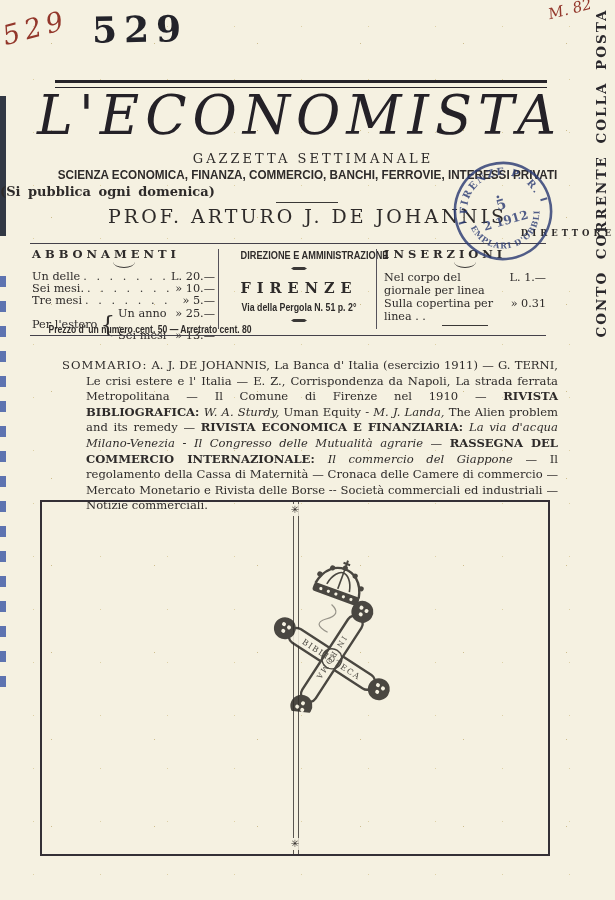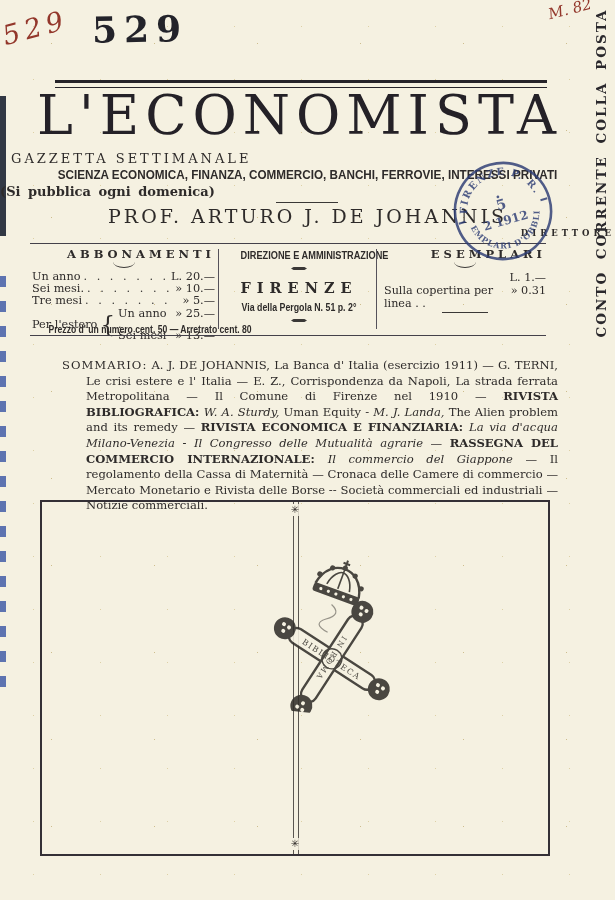--- a/index.html
+++ b/index.html
@@ -24,36 +24,36 @@
   .hand-529{left:2px;top:12px;font-size:27px;letter-spacing:5px;transform:rotate(-15deg);}
   .stamp-529{left:92px;top:8px;font-size:36px;font-weight:bold;color:#23232a;
     letter-spacing:7px;transform:rotate(-1deg);}
   .m82{left:548px;top:0;font-size:15px;transform:rotate(-14deg);}
   
   .issue-line{left:0;right:0;top:54px;text-align:center;font-size:15px;
     font-weight:bold;font-style:italic;letter-spacing:.5px;word-spacing:3px;}
   .double-rule{left:55px;top:80px;width:492px;height:4px;
     border-top:3px solid #26242a;border-bottom:1px solid #26242a;}
   .title{left:0;right:16px;top:84px;text-align:center;font-size:54px;
-    letter-spacing:6px;color:#242127;white-space:nowrap;}
-  .subtitle{left:11px;right:0;top:151px;text-align:left;font-size:13px;letter-spacing:3px;}
+    letter-spacing:6px;color:#242127;white-space:nowrap;font-style:italic;}
+  .subtitle{left:11px;right:0;top:151px;text-align:center;font-size:13px;letter-spacing:3px;}
   .tagline{left:0;right:0;top:167px;text-align:center;font-size:13px;font-weight:bold;
     font-family:"Liberation Sans",sans-serif;transform:scaleX(.9);white-space:nowrap;}
   .frequency{left:0;right:0;top:184px;font-size:13px;
     font-weight:bold;word-spacing:3px;}
   .freq-rule{left:276px;top:202px;width:62px;border-top:1.5px solid #3a3836;}
   .director{left:0;right:0;top:205px;text-align:center;font-size:19px;letter-spacing:3px;}
   .director-title{left:0;right:0;top:228px;text-align:right;font-size:8.5px;
     letter-spacing:4px;font-weight:bold;margin-left:20px;}
   .rule{border-top:1px solid #44414a;}
   .rule-a{left:30px;top:243px;width:516px;}
   .rule-b{left:30px;top:335px;width:516px;}
   
   .columns{left:30px;top:247px;width:516px;height:86px;font-size:11.3px;}
-  .col-h{text-align:right;font-weight:bold;font-size:11.5px;letter-spacing:4px;}
+  .col-h{text-align:left;font-weight:bold;font-size:11.5px;letter-spacing:4px;}
   .orn-curve{display:block;margin:1px auto 3px;width:22px;height:5px;
     border-bottom:1.3px solid #3a3836;border-radius:0 0 50% 50%/0 0 100% 100%;}
   .orn-swell{display:block;margin:2px auto 3px;width:28px;height:3px;background:#3a3836;
     clip-path:polygon(0 50%,16% 0,84% 0,100% 50%,84% 100%,16% 100%);}
   .col1{left:2px;top:0;width:183px;height:86px;}
   .sub-row{display:flex;align-items:baseline;line-height:12px;}
   .sub-row .dots{flex:1;overflow:hidden;white-space:nowrap;letter-spacing:3px;
     margin:0 3px;color:#3c3a38;}
   .sub-row .val{white-space:nowrap;}
   .estero{display:flex;align-items:center;line-height:11px;margin-top:1px;}
@@ -122,21 +122,21 @@
   <div class="abs director-title">DIRETTORE</div>
 
   <div class="abs rule rule-a"></div>
 
   <div class="abs columns">
 
     <div class="abs col1">
       <div class="col-h">ABBONAMENTI</div>
       <span class="orn-curve"></span>
       <div class="sub-row">
-        <span>Un anno</span>
+        <span>Un delle</span>
         <span class="dots">. . . . . . .</span>
         <span class="val">L. 20.—</span>
       </div>
       <div class="sub-row">
         <span>Sei mesi.</span>
         <span class="dots">. . . . . . . .</span>
         <span class="val">» 10.—</span>
       </div>
       <div class="sub-row">
         <span>Tre mesi</span>
@@ -168,23 +168,24 @@
       <div class="col2-h">DIREZIONE E AMMINISTRAZIONE</div>
       <span class="orn-swell"></span>
       <div class="city">FIRENZE</div>
       <div class="address">Via della Pergola N. 51 p. 2°</div>
       <span class="orn-swell"></span>
     </div>
 
     <div class="abs vline vline2"></div>
 
     <div class="abs col3">
-      <div class="col-h">ESEMPLARI</div>
+      <div class="col-h">INSERZIONI</div>
       <span class="orn-curve"></span>
       <div class="sub-row">
+        <span>Nel corpo del giornale per linea</span>
         <span class="dots"></span>
         <span class="val">L. 1.—</span>
       </div>
       <div class="sub-row">
         <span>Sulla copertina per linea . .</span>
         <span class="dots"></span>
         <span class="val">» 0.31</span>
       </div>
       <span class="mini-rule"></span>
     </div>

